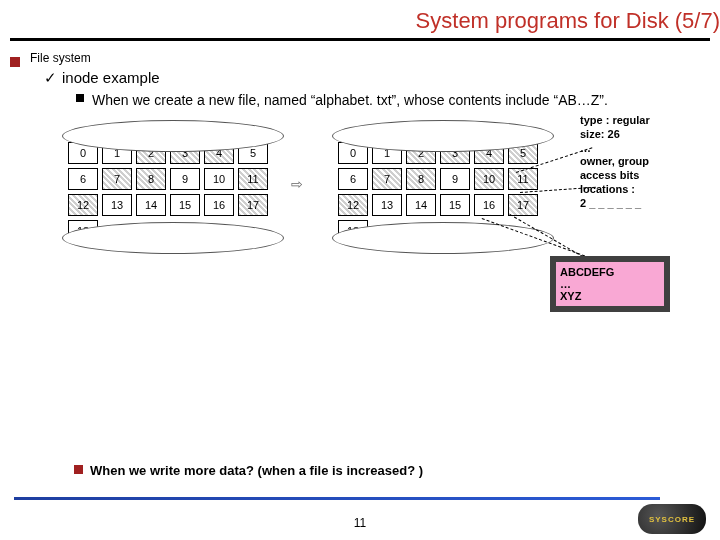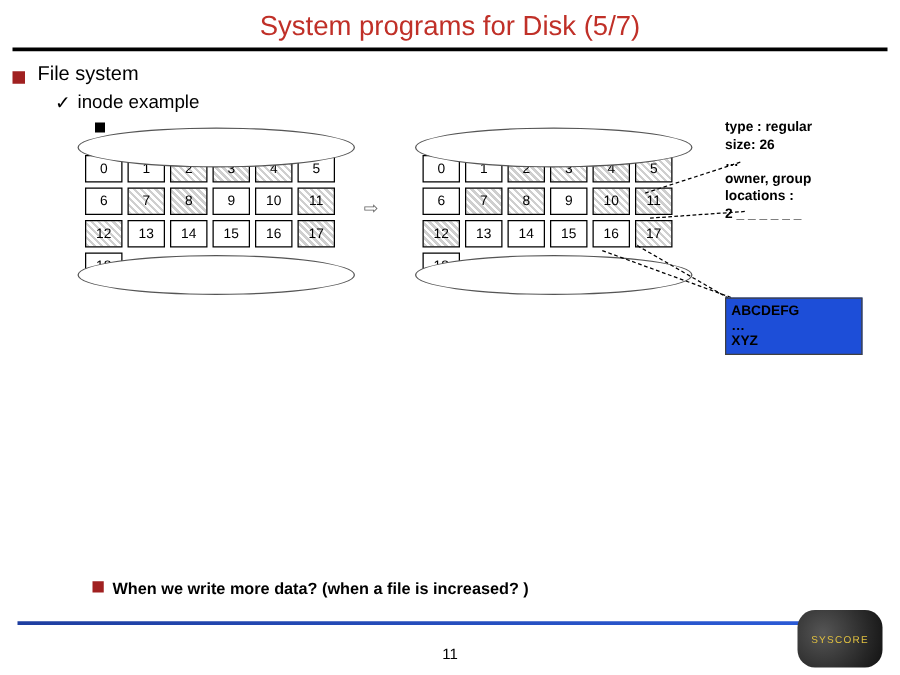--- a/index.html
+++ b/index.html
@@ -1,61 +1,61 @@
 <!DOCTYPE html>
 <html><head>
 <meta charset="utf-8">
 <style>
   html,body{margin:0;padding:0;font-family:Arial,Helvetica,sans-serif;font-size:13px;background:#fff;color:#000;width:720px;height:540px;overflow:hidden}
   .slide{width:720px;height:540px;position:relative;box-sizing:border-box}
-  .title{color:#c03028;font-size:22px;text-align:center;padding:8px 0 4px;font-weight:normal}
+  .title{color:#c03028;font-size:22px;text-align:right;padding:8px 0 4px;font-weight:normal}
   .hr{height:3px;background:#000;margin:0 10px}
   .hr2{height:3px;background:linear-gradient(90deg,#1e3ea0,#2b5bd7);position:absolute;left:14px;right:60px;bottom:40px}
   .pnum{position:absolute;bottom:10px;left:0;right:0;text-align:center;font-size:12px}
   .content{padding:8px 20px 0 28px}
-  .b1{position:relative;margin:2px 0 4px 2px;font-size:16px}
+  .b1{position:relative;margin:2px 0 4px 2px;font-size:12px}
   .b1 .sq{position:absolute;left:-20px;top:6px;width:10px;height:10px;background:#a02020}
   .b2{position:relative;margin:2px 0 6px 34px;font-size:15px}
   .b2 .ck{position:absolute;left:-18px;top:0}
   .b3{position:relative;margin:0 0 6px 64px;font-size:14px}
   .b3 .blk{position:absolute;left:-16px;top:2px;width:8px;height:8px;background:#000}
   .qblk{position:relative;margin:12px 0 4px 90px;font-size:13px;font-weight:bold}
   .qblk .sq{position:absolute;left:-16px;top:2px;width:9px;height:9px;background:#a02020}
   .questions{position:absolute;left:0;right:0;bottom:58px}
   .stage{position:relative;height:170px;margin-top:8px}
   .disk{position:absolute;width:210px}
   .disk1{left:40px;top:26px}
   .disk2{left:310px;top:26px}
   .platter{position:absolute;left:-6px;right:-6px;top:-22px;height:30px;border:1px solid #555;border-radius:50%/50%;background:#fff}
   .platterb{top:auto;bottom:-12px}
   .grid{display:grid;grid-template-columns:repeat(6,30px);grid-auto-rows:22px;gap:4px}
   .cell{border:1px solid #000;font-size:11px;display:flex;align-items:center;justify-content:center;background:#fff}
   .hatch{background:repeating-linear-gradient(45deg,#cfcfcf 0 2px,#fff 2px 4px)}
   .nobord{border:none;background:none}
   .arrow{position:absolute;top:60px;left:263px;font-size:14px;color:#666}
   .inode{position:absolute;right:2px;top:-2px;width:118px;font-size:11px;line-height:1.25;font-weight:bold}
-  .filebox{position:absolute;right:10px;top:140px;width:100px;font-size:11px;border:1px solid #404040;padding:4px;font-weight:bold;background:#1d4ed8}
+  .filebox{position:absolute;right:30px;top:140px;width:100px;font-size:11px;border:6px solid #404040;padding:4px;font-weight:bold;background:#f9a8d4}
   .dash{position:absolute;border-top:1px dashed #000;transform-origin:left top}
   .d1{left:488px;top:56px;width:80px;transform:rotate(-18deg)}
   .d2{left:492px;top:76px;width:76px;transform:rotate(-4deg)}
   .d3{left:454px;top:102px;width:130px;transform:rotate(20deg)}
   .d4{left:482px;top:98px;width:100px;transform:rotate(30deg)}
-  .logo{position:absolute;right:14px;bottom:6px;width:68px;height:46px;border-radius:14px;background:radial-gradient(circle at 30% 40%,#555,#111);color:#e0c040;font-size:8px;display:flex;align-items:center;justify-content:center;font-weight:normal;letter-spacing:1px}
+  .logo{position:absolute;right:14px;bottom:6px;width:68px;height:30px;border-radius:14px;background:radial-gradient(circle at 30% 40%,#555,#111);color:#e0c040;font-size:8px;display:flex;align-items:center;justify-content:center;font-weight:bold;letter-spacing:1px}
 </style>
 </head>
 <body>
 
 <div class="slide">
   <div class="title">System programs for Disk (5/7)</div>
   <div class="hr"></div>
 
   <div class="content">
     <div class="b1"><span class="sq"></span><span>File system</span></div>
     <div class="b2"><span class="ck">✓</span><span>inode example</span></div>
-    <div class="b3"><span class="blk"></span></div>
+    <div class="b3"><span class="blk"></span><span>When we create a new file, named “alphabet. txt”, whose contents include “AB…Z”.</span></div>
 
     <div class="stage">
       <div class="disk disk1">
         <div class="platter"></div>
         <div class="grid" id="grid1">
             <div class="cell">0</div>
             <div class="cell">1</div>
             <div class="cell hatch">2</div>
             <div class="cell hatch">3</div>
             <div class="cell hatch">4</div>
@@ -116,20 +116,21 @@
       <div class="dash d1"></div>
       <div class="dash d2"></div>
       <div class="dash d3"></div>
       <div class="dash d4"></div>
 
       <div class="inode">
         <div>type : regular</div>
         <div>size: 26</div>
         <div>…</div>
         <div>owner, group</div>
+        <div>access bits</div>
         <div>locations :</div>
         <div>2 _ _ _ _ _ _</div>
       </div>
       <div class="filebox">
         <div>ABCDEFG</div>
         <div>…</div>
         <div>XYZ</div>
       </div>
     </div>
   </div>

